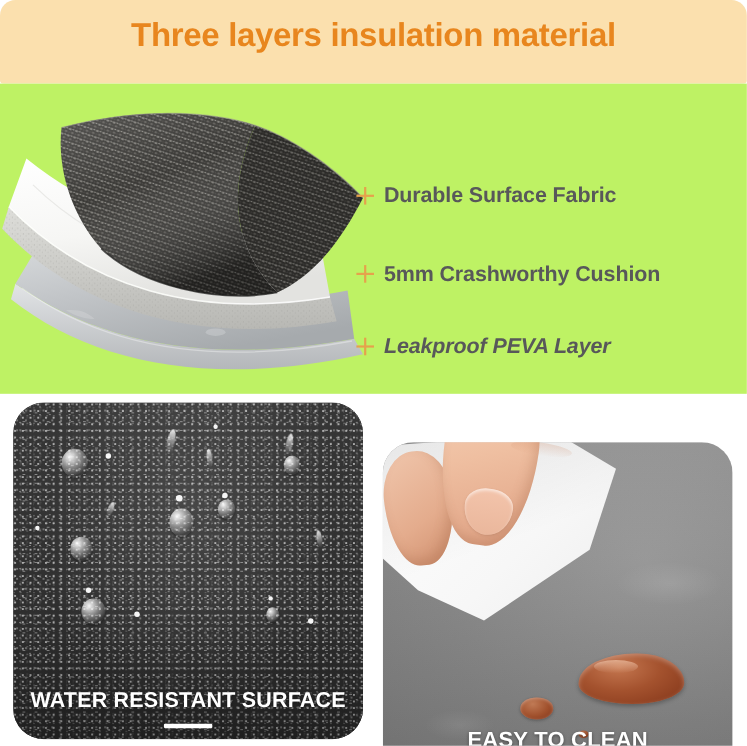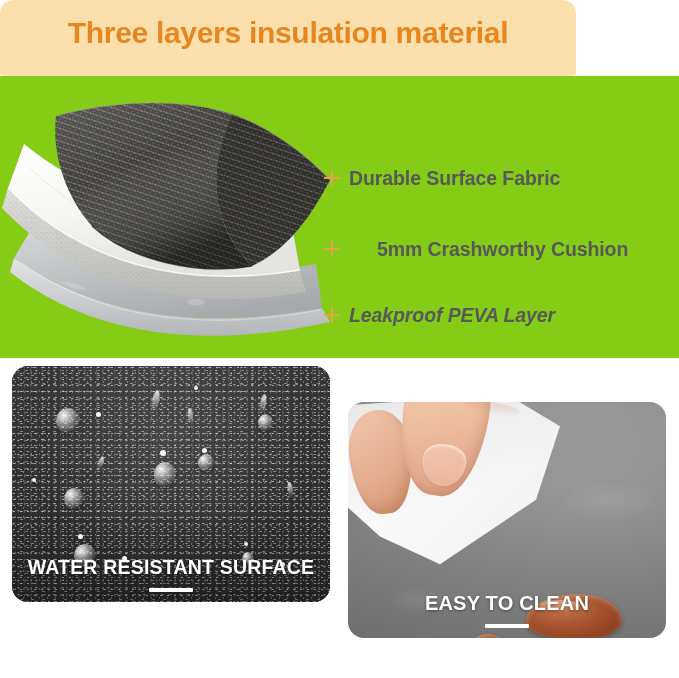--- a/index.html
+++ b/index.html
@@ -13,21 +13,21 @@
     font-family: "Liberation Sans", sans-serif;
     overflow: hidden;
     position: relative;
   }
 
   
   .banner {
     position: absolute;
     left: 0;
     top: 0;
-    width: 576px;
+    width: 679px;
     height: 76px;
     background: #FBE0AE;
     border-radius: 14px 14px 3px 3px;
     display: flex;
     align-items: center;
     justify-content: center;
     box-sizing: border-box;
   }
   .banner-title {
     font-size: 30px;
@@ -39,21 +39,21 @@
     transform: translateY(-5px);
   }
 
   
   .mid {
     position: absolute;
     left: 0;
     top: 76px;
     width: 679px;
     height: 282px;
-    background: #84cc16;
+    background: #bef264;
   }
 
   
   .layers-art {
     position: absolute;
     left: 0px;
     top: 0px;
     width: 340px;
     height: 282px;
   }
@@ -67,21 +67,21 @@
     height: 282px;
   }
   .feature-row {
     position: absolute;
     left: 0;
     display: flex;
     align-items: center;
     height: 26px;
   }
   .feature-row.r0 { top: 89px; }
-  .feature-row.r1 { top: 160px; gap: 28px; }
+  .feature-row.r1 { top: 160px; }
   .feature-row.r2 { top: 226px; font-style: italic; }
 
   .plus-icon {
     width: 20px;
     height: 20px;
     position: relative;
     flex: 0 0 20px;
     margin-right: 7px;
   }
   .plus-icon::before,
@@ -109,22 +109,22 @@
     position: absolute;
     left: 0;
     top: 358px;
     width: 679px;
     height: 320px;
   }
   .panel {
     position: absolute;
     top: 8px;
     width: 318px;
-    height: 236px;
-    border-radius: 16px;
+    height: 306px;
+    border-radius: 28px;
     overflow: hidden;
   }
   .panel-left  { left: 12px; }
   .panel-right { left: 348px; margin-top: 36px; }
 
   .panel-caption {
     position: absolute;
     left: 0;
     right: 0;
     bottom: 10px;

